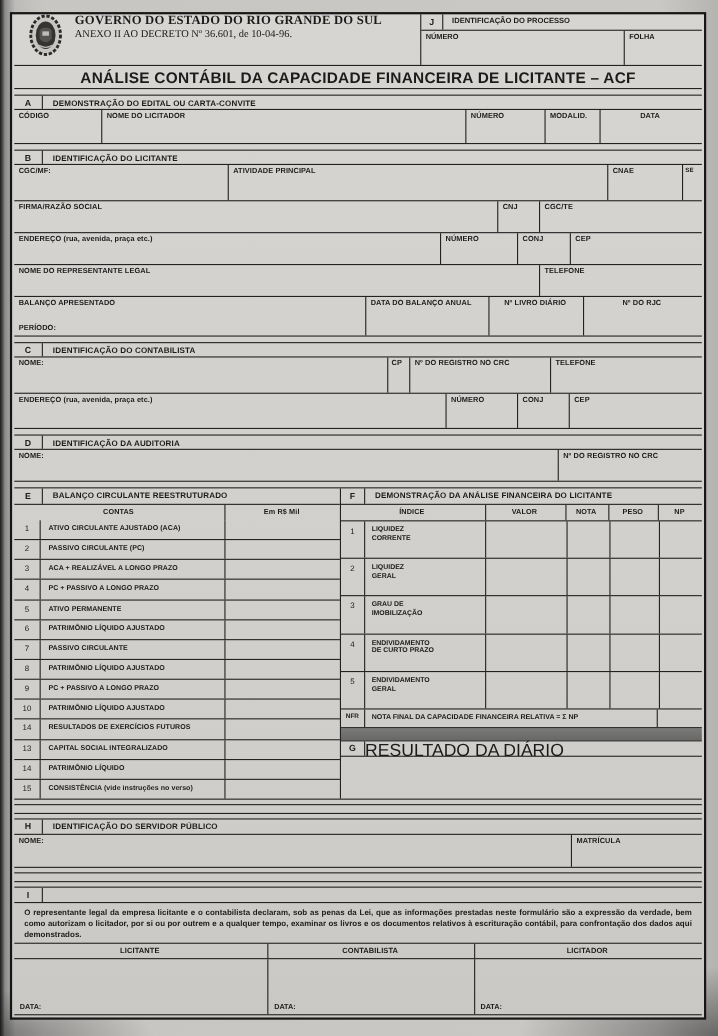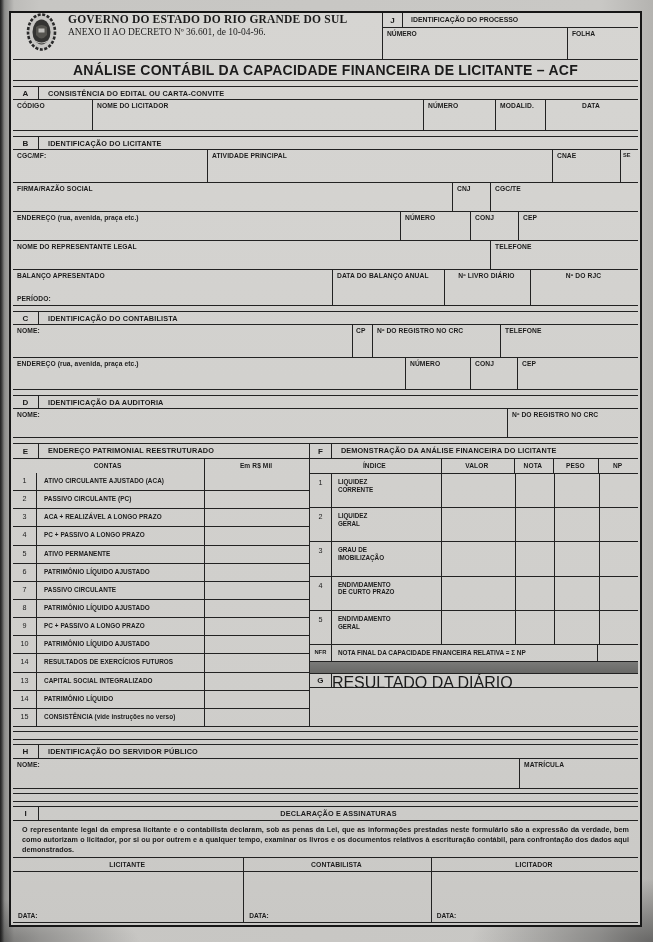--- a/index.html
+++ b/index.html
@@ -141,21 +141,21 @@
       </div>
     </div>
     <div class="titlebar">ANÁLISE CONTÁBIL DA CAPACIDADE FINANCEIRA DE LICITANTE – ACF</div>
   </div>
 
   <div class="gap5"></div>
 
   <div class="sec">
     <div class="sechdr">
       <div class="tagbox">A</div>
-      <div class="stitle">CONSISTÊNCIA DO EDITAL OU CARTA-CONVITE</div>
+      <div class="stitle">DEMONSTRAÇÃO DO EDITAL OU CARTA-CONVITE</div>
     </div>
     <div class="r" style="height:30px">
       <div class="c" style="width:80px">CÓDIGO</div>
       <div class="c fill">NOME DO LICITADOR</div>
       <div class="c" style="width:72px">NÚMERO</div>
       <div class="c" style="width:50px">MODALID.</div>
       <div class="c last ctr" style="width:92px">DATA</div>
     </div>
   </div>
 
@@ -232,21 +232,21 @@
     </div>
   </div>
 
   <div class="gap5"></div>
 
   <div class="sec ef">
 
     <div class="ecol">
       <div class="sechdr">
         <div class="tagbox">E</div>
-        <div class="stitle">ENDEREÇO PATRIMONIAL REESTRUTURADO</div>
+        <div class="stitle">BALANÇO CIRCULANTE REESTRUTURADO</div>
       </div>
       <div class="colhdr">
         <div class="c ctr e-contas">CONTAS</div>
         <div class="c ctr last e-valhdr">Em R$ Mil</div>
       </div>
       <div class="erows">
         <div class="erow">
             <div class="enum">1</div>
             <div class="elab">ATIVO CIRCULANTE AJUSTADO (ACA)</div>
             <div class="eval"></div>
@@ -415,21 +415,20 @@
     </div>
   </div>
 
   <div class="gap4"></div>
   <div class="sec" style="height:9px"></div>
   <div class="gap4"></div>
 
   <div class="sec">
     <div class="sechdr" style="height:14px">
       <div class="tagbox">I</div>
-      <div class="stitle" style="flex:1;text-align:center;padding-left:0">DECLARAÇÃO E ASSINATURAS</div>
     </div>
     <div class="decl">O representante legal da empresa licitante e o contabilista declaram, sob as penas da Lei, que as informações prestadas neste formulário são a expressão da verdade, bem como autorizam o licitador, por si ou por outrem e a qualquer tempo, examinar os livros e os documentos relativos à escrituração contábil, para confrontação dos dados aqui demonstrados.</div>
     <div class="sigshdr">
       <div class="c ctr sig1">LICITANTE</div>
       <div class="c ctr sig2">CONTABILISTA</div>
       <div class="c ctr last sig3">LICITADOR</div>
     </div>
     <div class="sigbody">
       <div class="sigcell sig1">
         <span class="datelab">DATA:</span>

